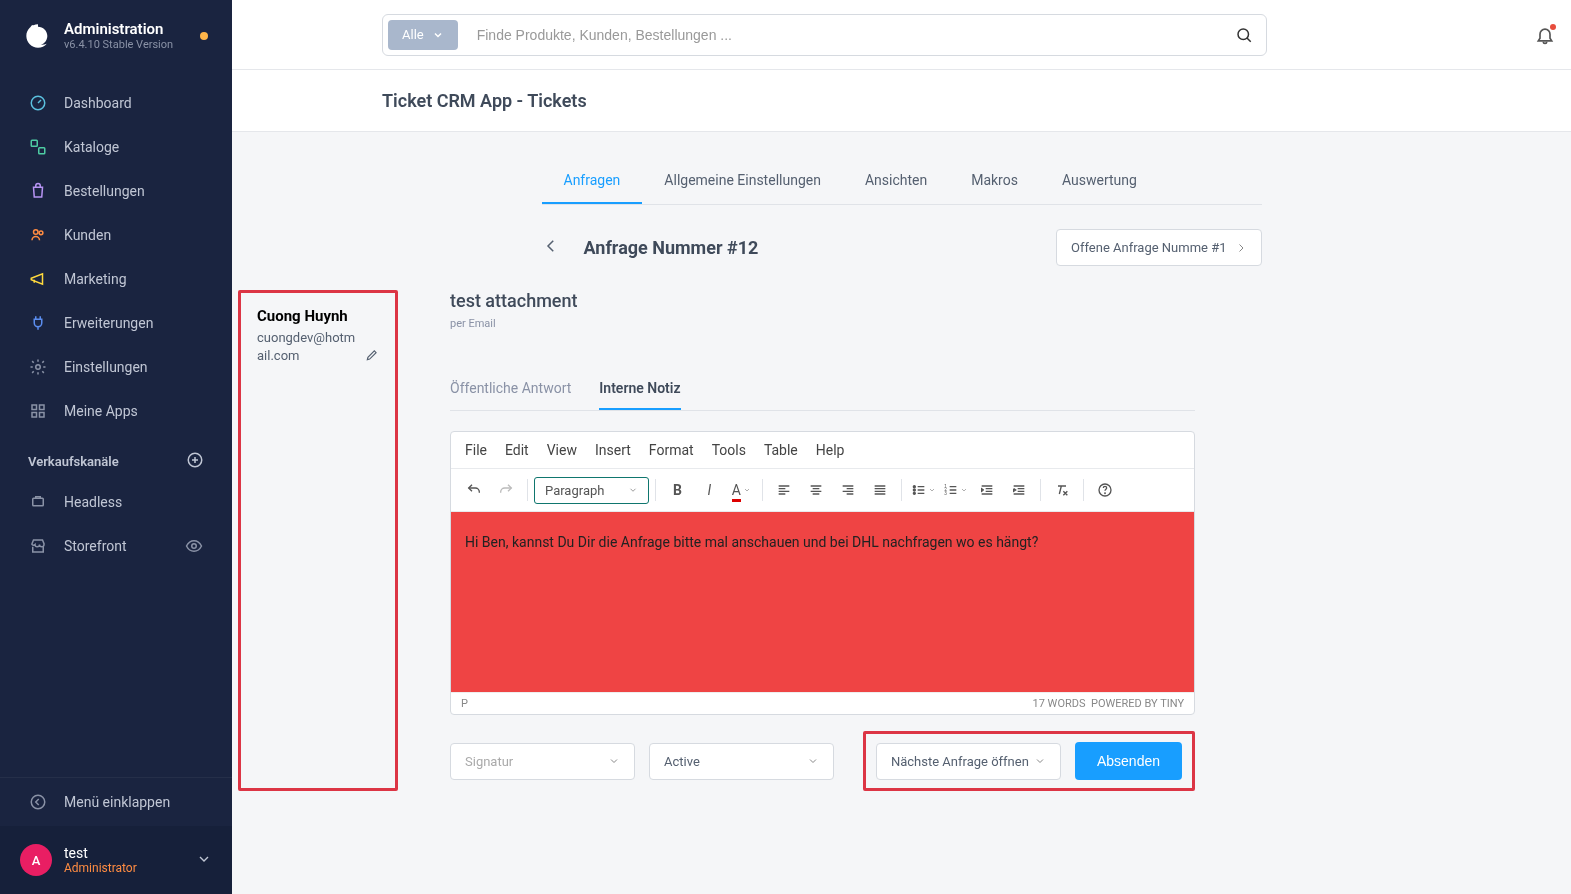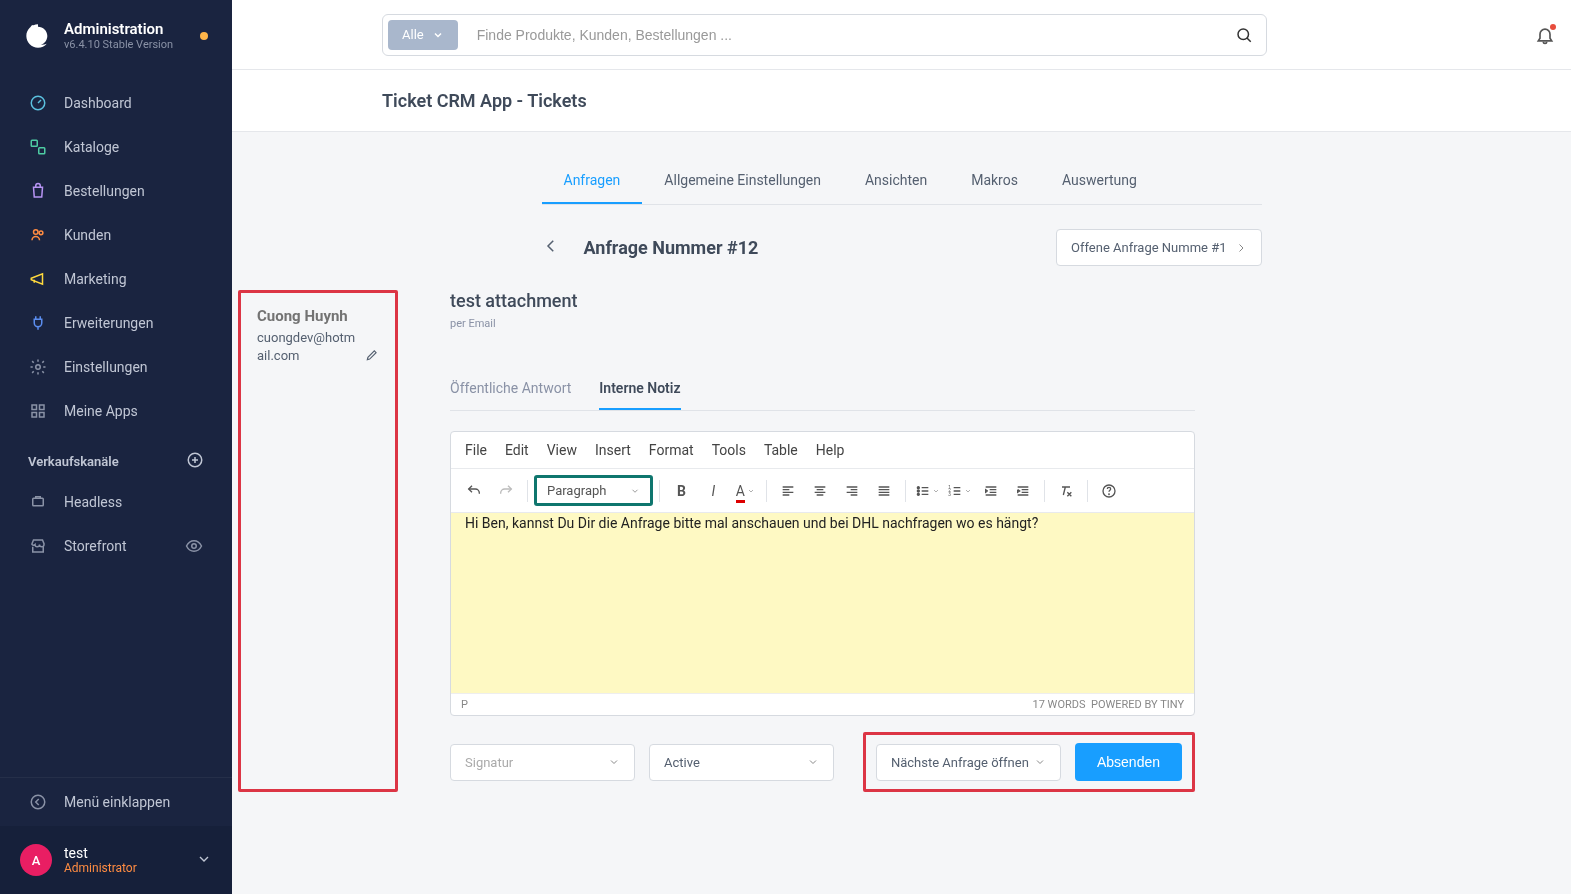--- a/index.html
+++ b/index.html
@@ -67,43 +67,43 @@
 .header-row { max-width: 960px; margin: 24px auto 0; padding: 0 120px; display: flex; align-items: center; justify-content: space-between; }
 .back-title { display: flex; align-items: center; gap: 24px; }
 .back-btn svg { width: 18px; height: 18px; stroke: #556070; fill: none; stroke-width: 2; }
 .page-title { font-size: 18px; font-weight: 700; color: #3f4a5a; }
 .next-btn { border: 1px solid #d6dae0; border-radius: 4px; padding: 10px 14px; font-size: 13px; color: #556070; background: #fff; display: flex; align-items: center; gap: 8px; cursor: pointer; }
 .next-btn svg { width: 12px; height: 12px; stroke: #888; }
 
 .ticket-wrap { display: flex; margin-top: 24px; padding: 0 0 40px 0; }
 
 .customer-box { margin-left: 6px; padding: 14px 16px; border: 3px solid #dc3545; border-radius: 2px; background: #f5f6f8; width: 160px; }
-.customer-name { font-weight: 700; font-size: 15px; color: #737373; margin-bottom: 4px; }
+.customer-name { font-weight: 700; font-size: 15px; color: #000000; margin-bottom: 4px; }
 .customer-email-row { display: flex; align-items: flex-end; gap: 6px; }
 .customer-email { font-size: 13px; color: #556070; word-break: break-all; line-height: 1.4; }
 .edit-icon svg { width: 14px; height: 14px; stroke: #556070; flex-shrink: 0; }
 
 .ticket-main { margin-left: 52px; width: 745px; }
 .ticket-subject { font-size: 18px; font-weight: 500; color: #3f4a5a; margin-bottom: 6px; }
 .ticket-channel { font-size: 11px; color: #8a92a6; }
 
 .reply-tabs { display: flex; border-bottom: 1px solid #e0e3e8; margin-top: 40px; }
 .reply-tab { padding: 10px 0 12px; margin-right: 28px; font-size: 14px; color: #8a92a6; cursor: pointer; border-bottom: 2px solid transparent; }
 .reply-tab.active { color: #3f4a5a; font-weight: 600; border-bottom-color: #189eff; }
 
 .editor-box { margin-top: 20px; border: 1px solid #d6dae0; border-radius: 4px; background: #fff; }
 .editor-menubar { display: flex; gap: 18px; padding: 10px 14px; border-bottom: 1px solid #e8eaed; font-size: 14px; color: #444; }
 .editor-menubar span { cursor: pointer; }
 .editor-toolbar { display: flex; align-items: center; padding: 6px 8px; border-bottom: 1px solid #e8eaed; gap: 2px; }
 .tb-btn { width: 30px; height: 30px; display: flex; align-items: center; justify-content: center; cursor: pointer; border-radius: 3px; color: #555; }
 .tb-btn svg { width: 16px; height: 16px; }
 .tb-sep { width: 1px; height: 22px; background: #e0e3e8; margin: 0 4px; }
-.tb-select { border: 3px solid #0f766e; border-radius: 3px; padding: 5px 10px; font-size: 13px; color: #555; display: flex; align-items: center; gap: 24px; cursor: pointer; min-width: 108px; justify-content: space-between; }
+.tb-select { border: 1px solid #0f766e; border-radius: 3px; padding: 5px 10px; font-size: 13px; color: #555; display: flex; align-items: center; gap: 24px; cursor: pointer; min-width: 108px; justify-content: space-between; }
 .tb-select svg { width: 10px; height: 10px; stroke: #888; }
-.editor-body { padding: 0 14px; min-height: 180px; background: #fef9c3; font-size: 14px; line-height: 1.5; color: #222; }
+.editor-body { padding: 20px 14px; min-height: 180px; background: #ef4444; font-size: 14px; line-height: 1.5; color: #222; }
 .editor-footer { display: flex; justify-content: space-between; padding: 4px 10px; font-size: 11px; color: #888; border-top: 1px solid #eee; }
 .editor-footer .resize { width: 10px; height: 10px; }
 
 .action-row { display: flex; gap: 14px; margin-top: 16px; align-items: center; }
 .select-field { border: 1px solid #d6dae0; border-radius: 4px; background: #fff; padding: 10px 14px; font-size: 13px; color: #556070; display: flex; align-items: center; justify-content: space-between; cursor: pointer; }
 .select-field svg { width: 12px; height: 12px; stroke: #888; }
 .select-sig { width: 185px; color: #aaa; }
 .select-status { width: 185px; }
 .action-box { margin-left: auto; display: flex; gap: 14px; border: 3px solid #dc3545; border-radius: 2px; padding: 8px 10px; align-items: center; }
 .select-next { width: 185px; }

